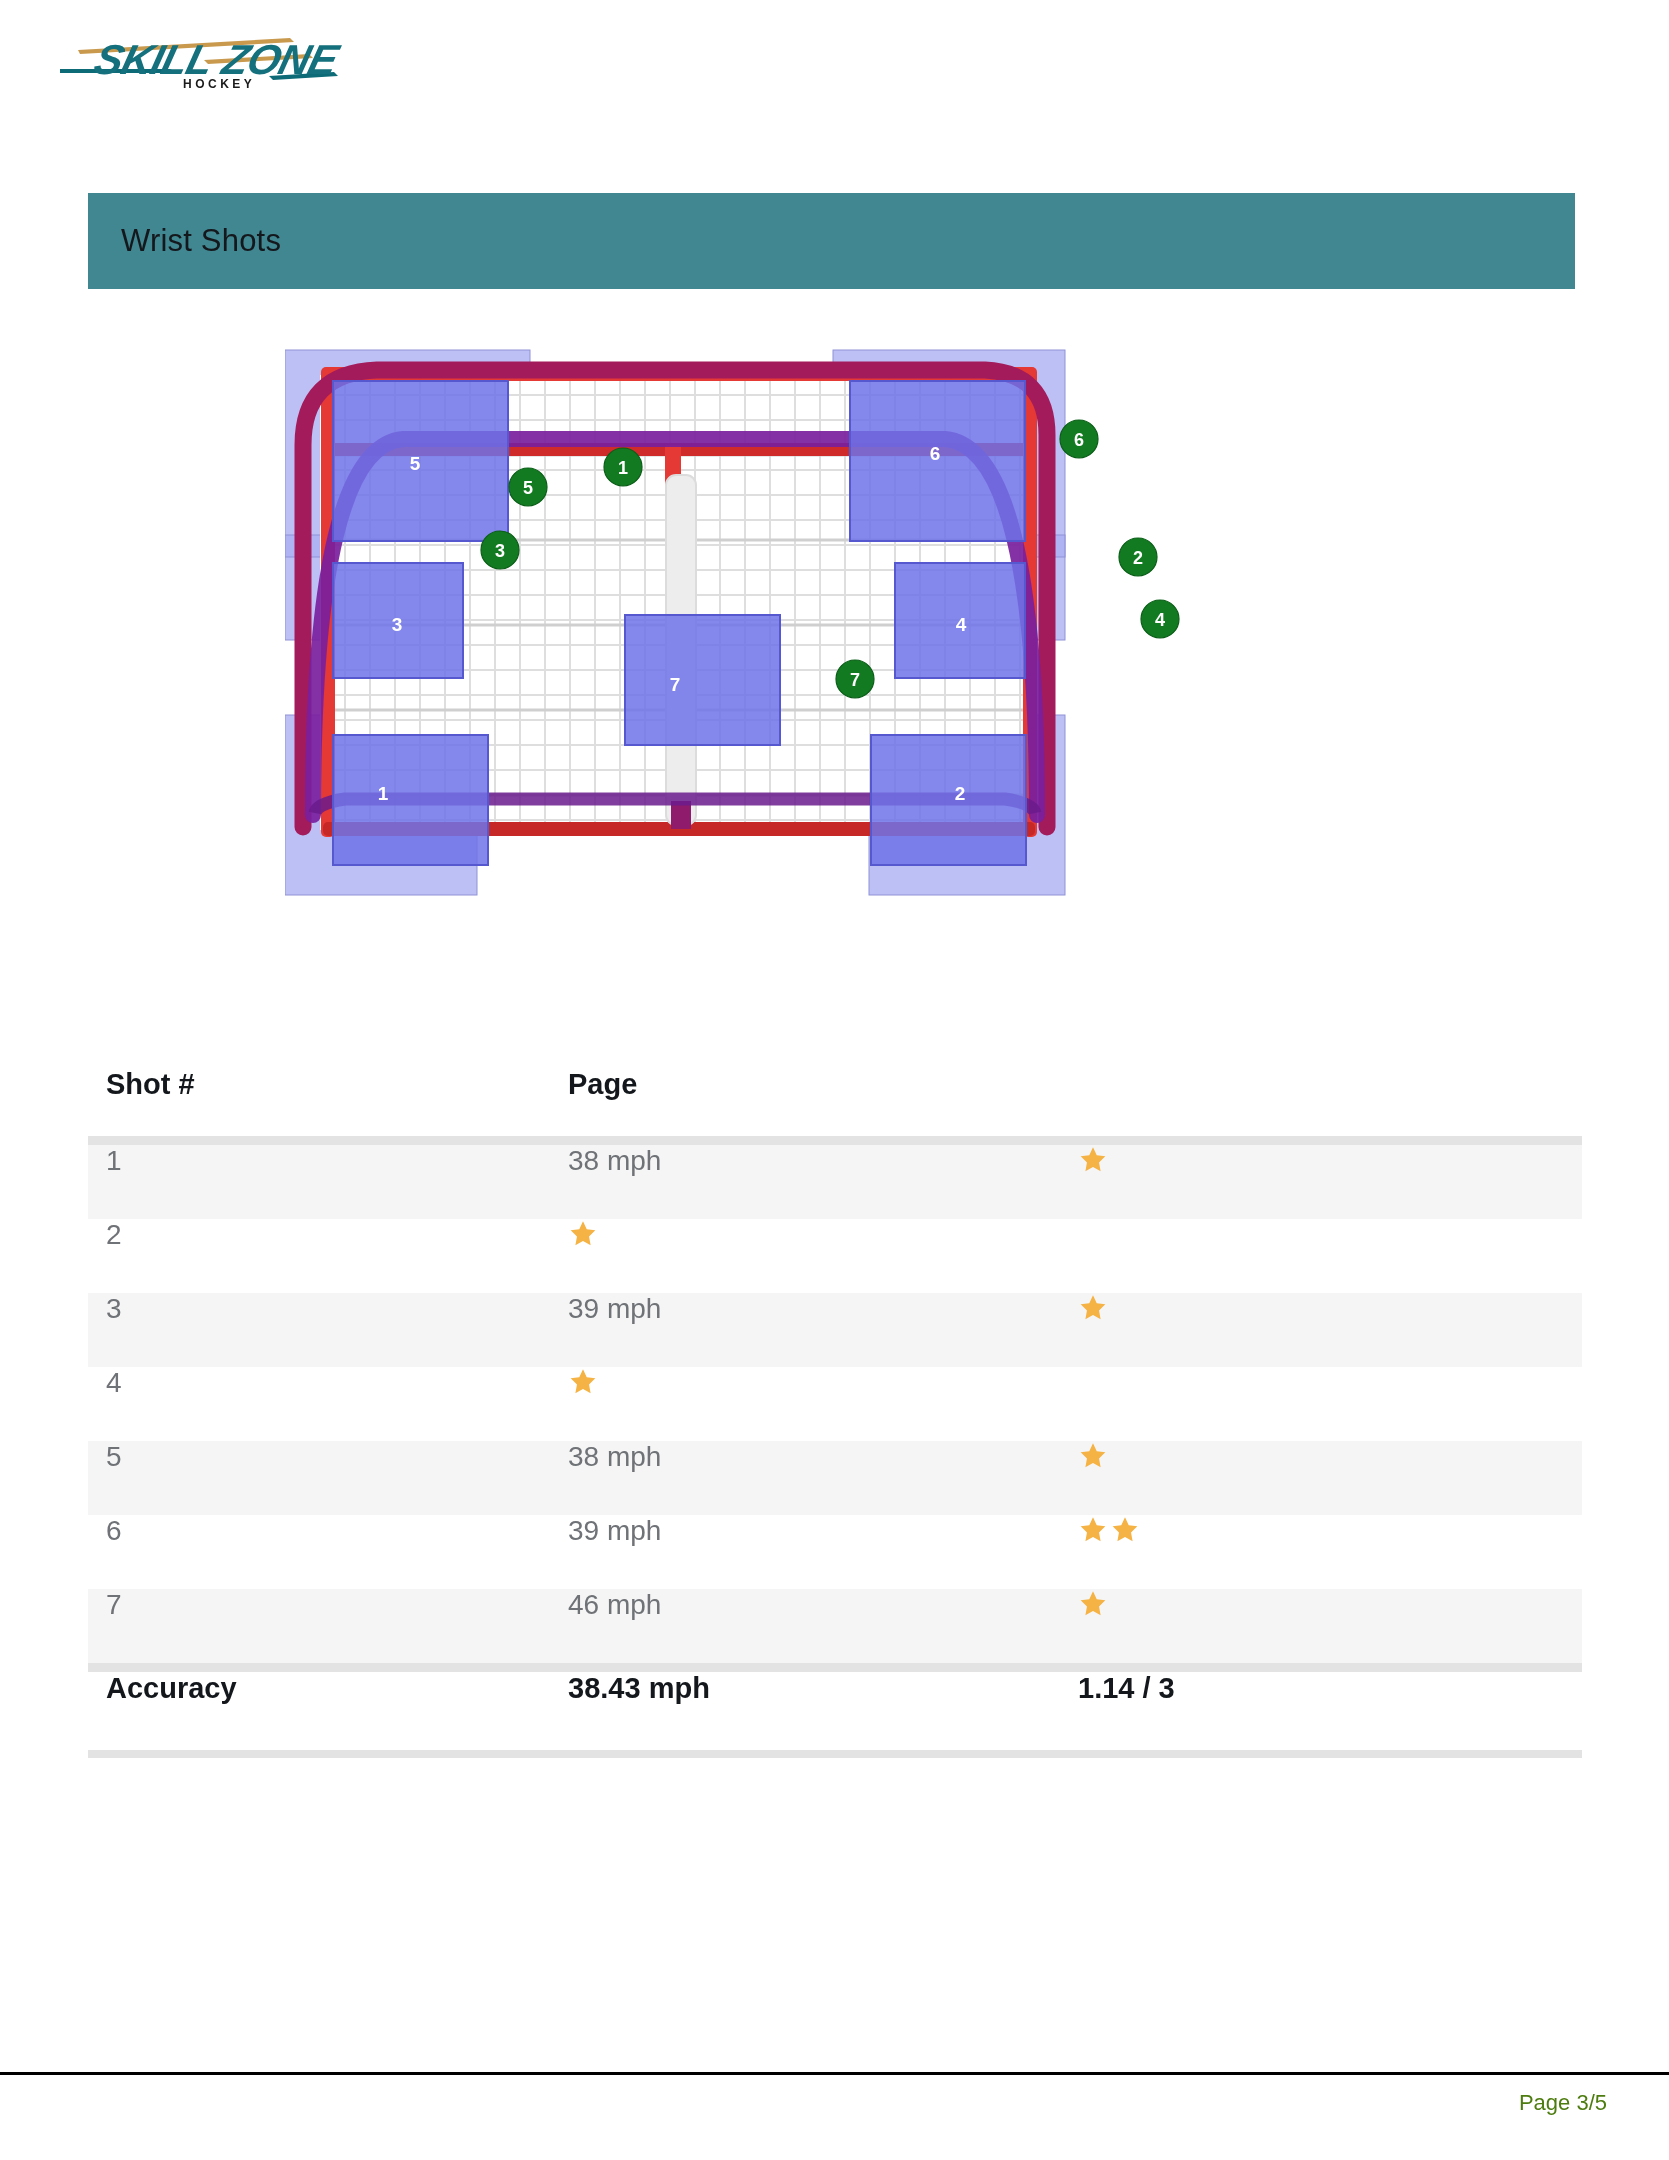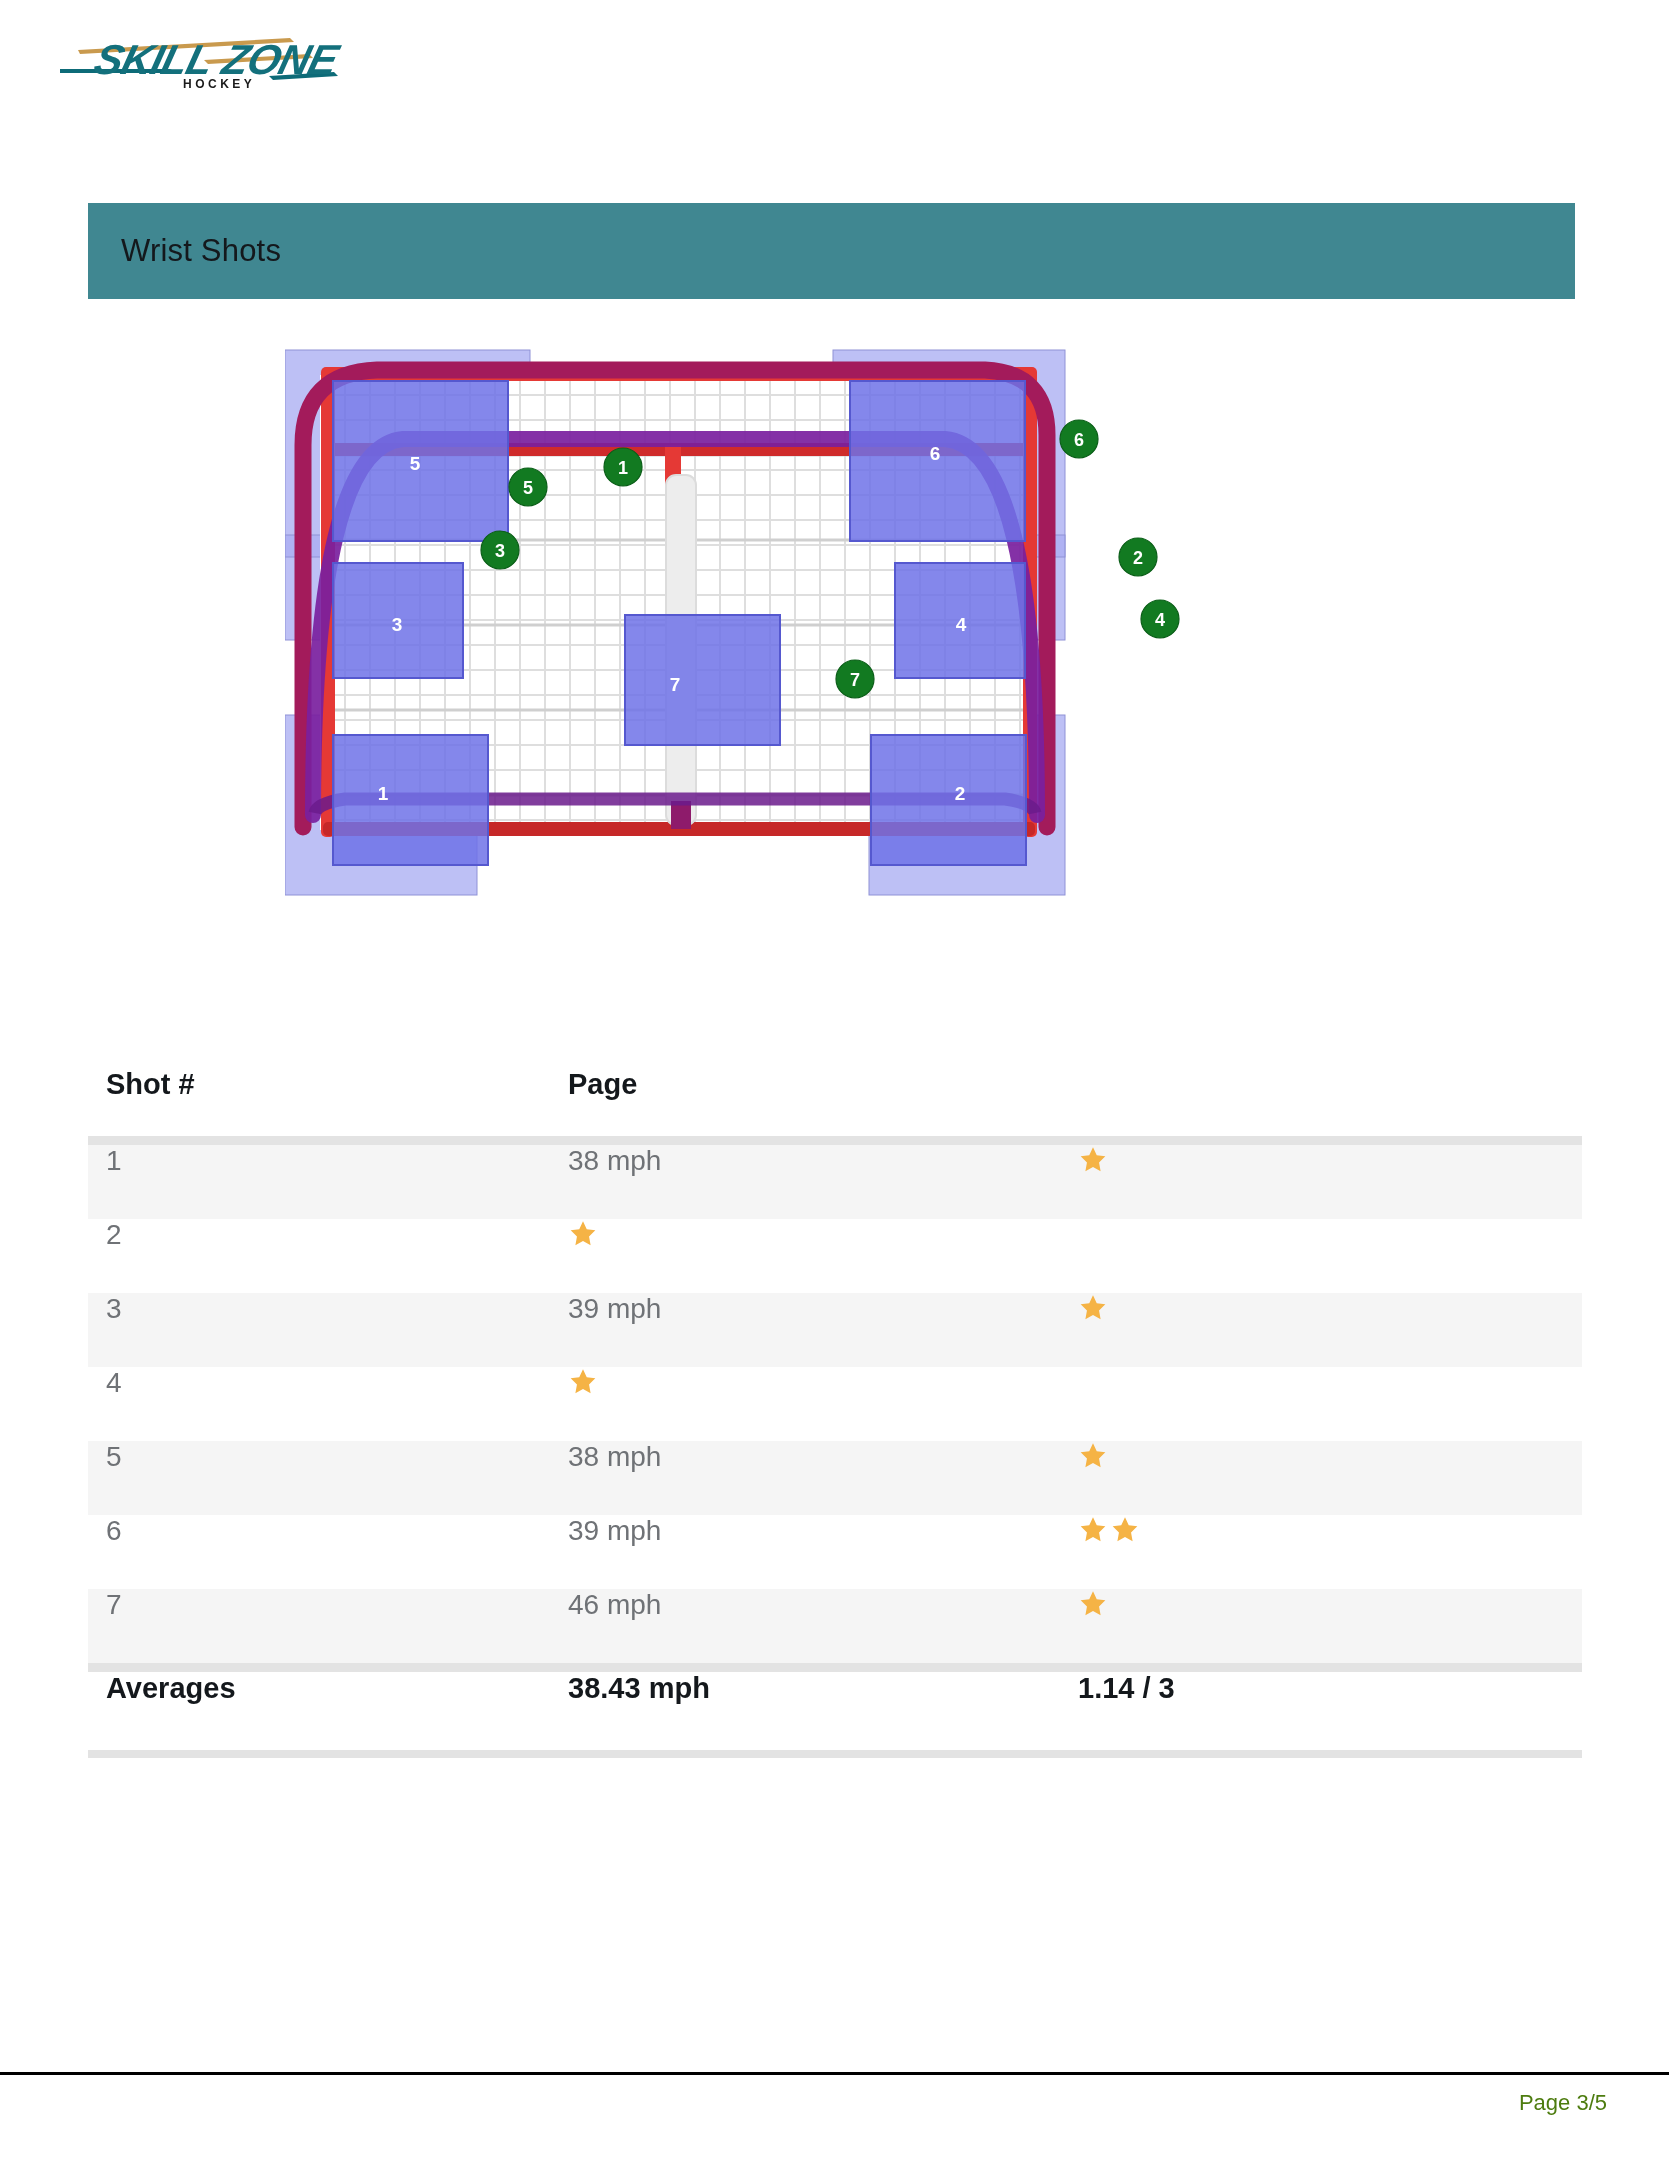--- a/index.html
+++ b/index.html
@@ -22,21 +22,21 @@
     top: 18px;
     width: 330px;
     height: 72px;
   }
   #logo-svg { display: block; }
 
   
   #section-header {
     position: absolute;
     left: 88px;
-    top: 203px;
+    top: 193px;
     width: 1487px;
     height: 96px;
     background: #408791;
     display: flex;
     align-items: center;
   }
   #section-header .title {
     margin-left: 33px;
     font-size: 31px;
     color: #14181c;
@@ -332,21 +332,21 @@
     <div class="c-shot">7</div>
     <div class="c-speed">46 mph</div>
     <div class="c-acc"><span class="stars"><svg class="star" viewBox="0 0 24 24">
             <path fill="#f5b345" d="M12 1.8l3.1 6.6 7.1 1-5.2 5.1 1.3 7.3L12 18.3 5.7 21.8 7 14.5 1.8 9.4l7.1-1z"></path>
           </svg></span></div>
   </div>
 
   <div class="sep"></div>
 
   <div class="row total">
-    <div class="c-shot">Averages</div>
+    <div class="c-shot">Accuracy</div>
     <div class="c-speed">38.43 mph</div>
     <div class="c-acc">1.14 / 3</div>
   </div>
 
   <div class="sep thin"></div>
 </div>
 
 <div id="footer-rule"></div>
 <div id="footer-page">Page 3/5</div>
 

